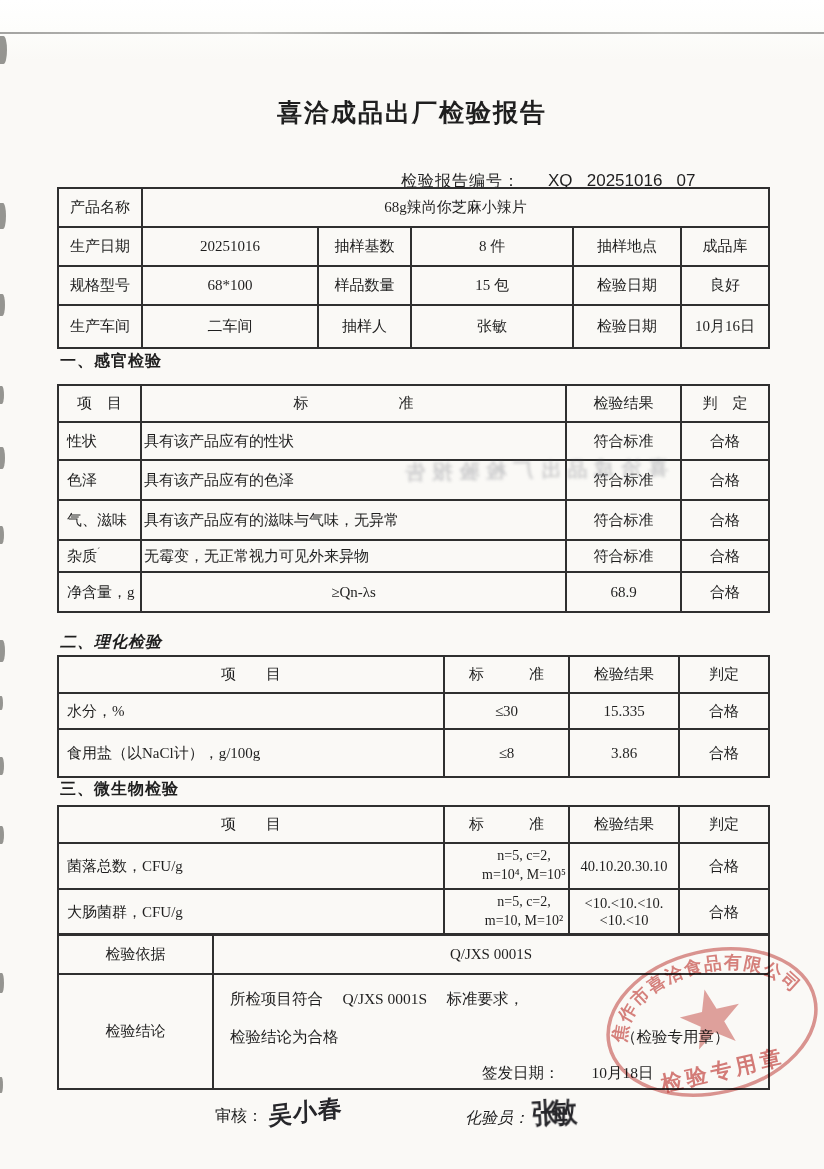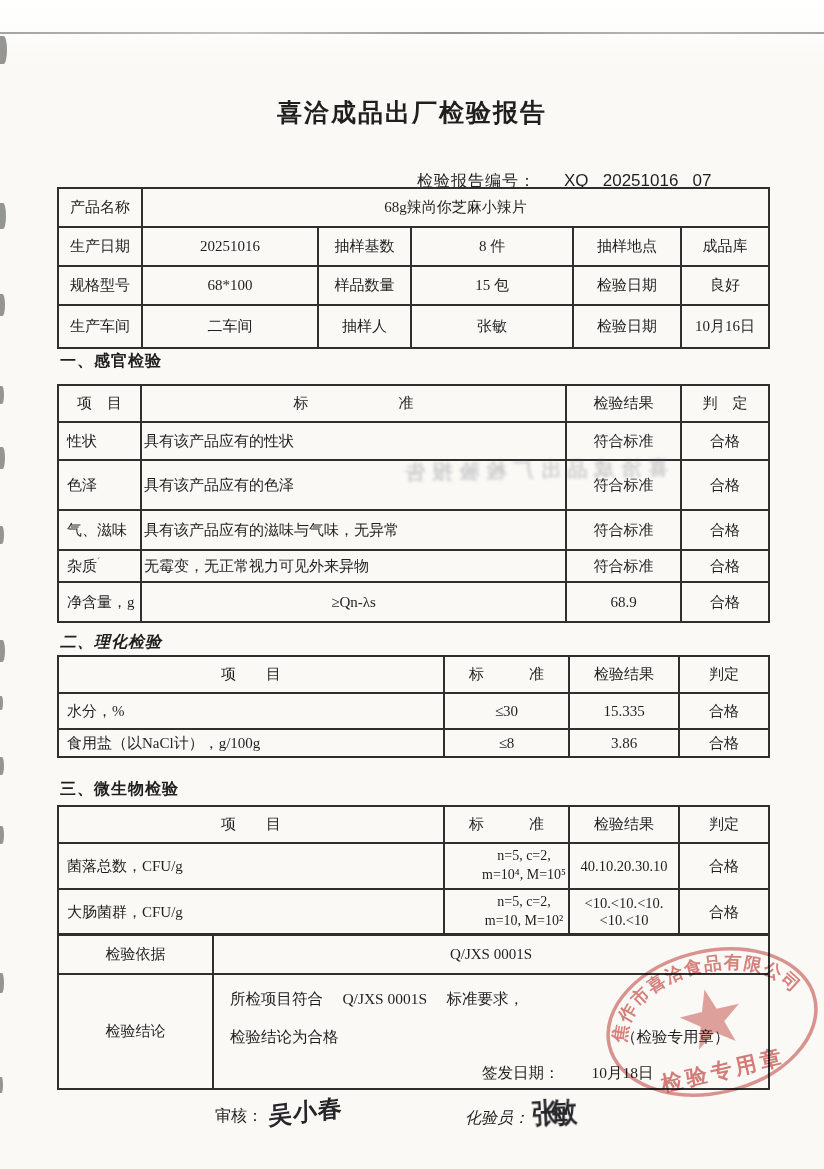--- a/index.html
+++ b/index.html
@@ -12,21 +12,21 @@
     overflow:hidden;
   }
   
   .scan-top-line{position:absolute;left:0;top:32px;width:100%;height:2px;
     background:linear-gradient(90deg,#8d8d8b,#b5b5b2 30%,#7d7d7b 55%,#a5a5a2 80%,#8d8d8b);opacity:.8;}
   .smudge{position:absolute;left:0;background:#44443f;opacity:.55;border-radius:0 50% 50% 0;filter:blur(.6px);}
   
   .title{position:absolute;top:96px;left:0;width:100%;text-align:center;
     font-family:"Liberation Sans", sans-serif;font-size:25px;font-weight:700;letter-spacing:2px;}
   .report-line{position:absolute;top:153px;left:385px;font-size:16px;white-space:pre;}
-  .report-line .no-label{letter-spacing:1px;margin-left:16px;}
+  .report-line .no-label{letter-spacing:1px;}
   .report-line .no-value{font-family:"Liberation Sans", sans-serif;font-size:17px;margin-left:28px;white-space:pre;}
   
   table{border-collapse:collapse;table-layout:fixed;position:absolute;left:57px;width:711px;font-size:15px;}
   td{border:2px solid #2f2f2f;text-align:center;vertical-align:middle;padding:0 2px;overflow:hidden;}
   .t-info{top:187px;}
   .t-info td{height:37px;}
   .t-info tr:last-child td{height:41px;}
   .t-sens{top:384px;}
   .t-phys{top:655px;}
   .t-micro{top:805px;}
@@ -145,21 +145,21 @@
       <td>标　　　　　　准</td>
       <td>检验结果</td>
       <td>判　定</td>
     </tr>
     <tr style="height:38px">
       <td class="left-pad">性状</td>
       <td class="std-left">具有该产品应有的性状</td>
       <td>符合标准</td>
       <td>合格</td>
     </tr>
-    <tr style="height:50px">
+    <tr style="height:40px">
       <td class="left-pad">色泽</td>
       <td class="std-left">具有该产品应有的色泽</td>
       <td>符合标准</td>
       <td>合格</td>
     </tr>
     <tr style="height:40px">
       <td class="left-pad">气、滋味</td>
       <td class="std-left">具有该产品应有的滋味与气味，无异常</td>
       <td>符合标准</td>
       <td>合格</td>
@@ -196,21 +196,21 @@
       <td>标　　　准</td>
       <td>检验结果</td>
       <td>判定</td>
     </tr>
     <tr style="height:36px">
       <td class="left-pad">水分，%</td>
       <td>≤30</td>
       <td>15.335</td>
       <td>合格</td>
     </tr>
-    <tr style="height:28px">
+    <tr style="height:48px">
       <td class="left-pad">食用盐（以NaCl计），g/100g</td>
       <td>≤8</td>
       <td>3.86</td>
       <td>合格</td>
     </tr>
   </tbody>
     </table>
 
   <div class="section-label" style="top:779px;">三、微生物检验</div>
 

